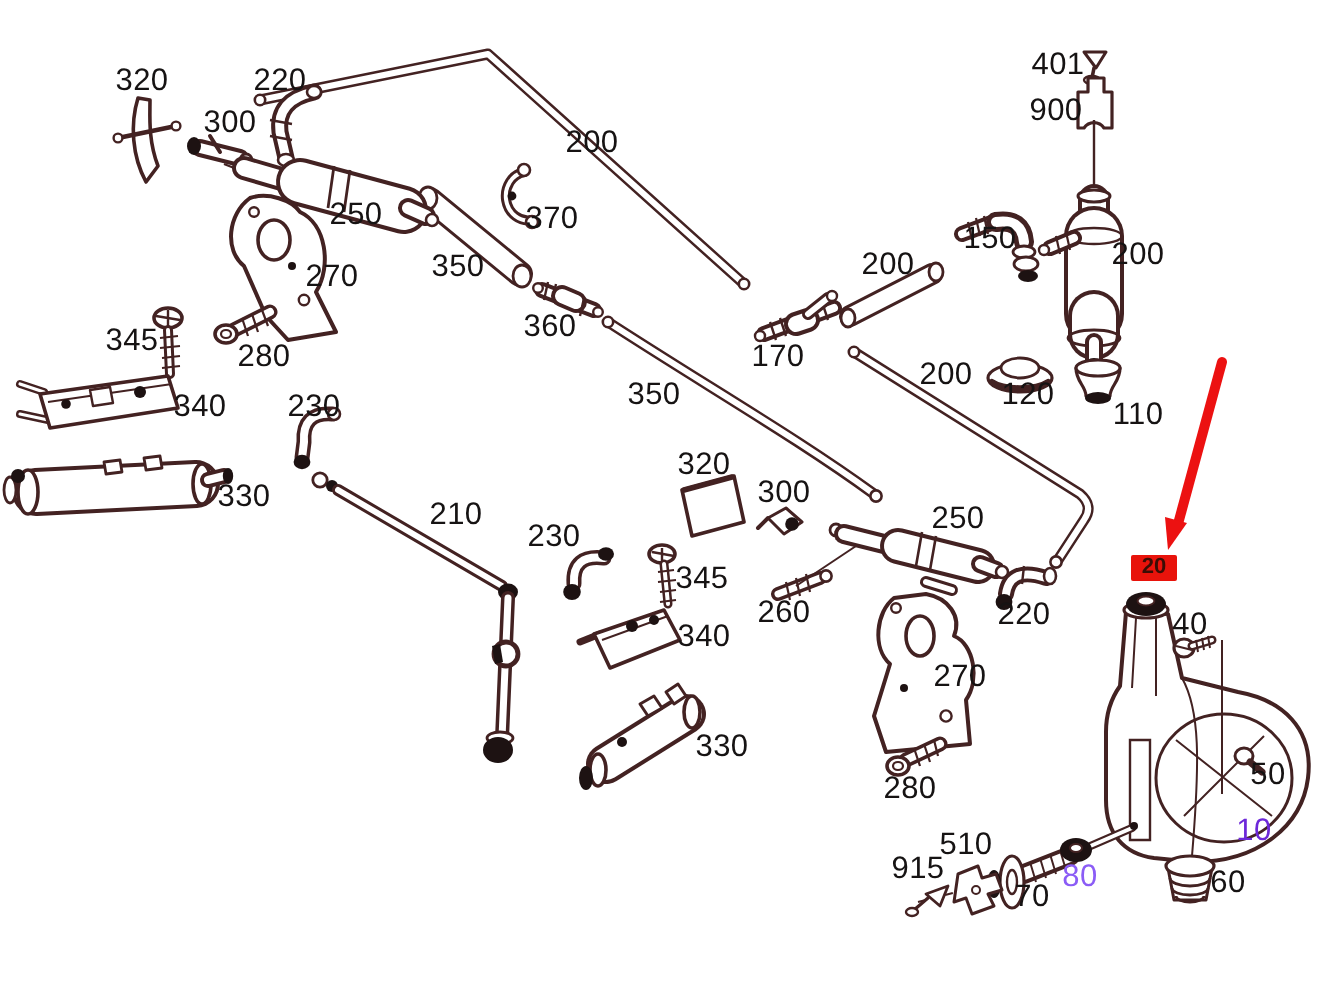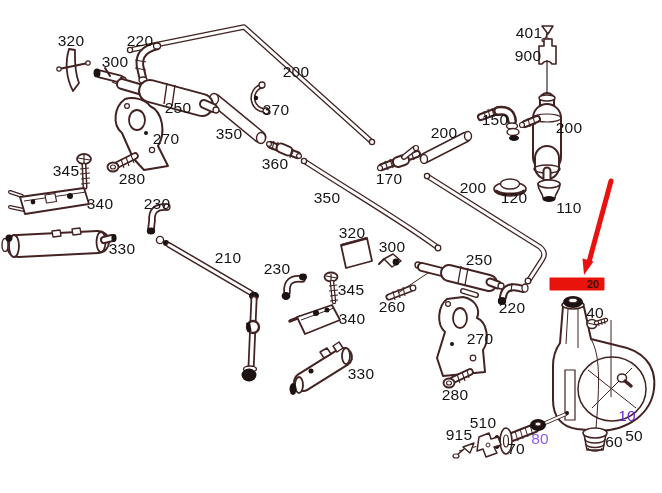--- a/index.html
+++ b/index.html
@@ -15,21 +15,21 @@
   .d { fill:var(--dk); stroke:none; }
   .thin { fill:none; stroke:var(--ln); }
   .part-label {
     position:absolute; transform:translate(-50%,-50%);
     font-size:15.5px; color:#161313; letter-spacing:0.2px; white-space:nowrap;
   }
   #highlight-box {
     position:absolute; transform:translate(-50%,-50%);
     width:23px; height:13px; border-radius:1px;
     display:flex; align-items:center; justify-content:center;
-    font-size:11px; font-weight:bold; line-height:1;padding-left:32px;
+    font-size:11px; font-weight:bold; line-height:1;
   }
 </style>
 </head>
 <body>
 
 <div id="stage">
 
 <svg width="662" height="493" viewBox="0 0 662 493">
 
   <g>
@@ -447,21 +447,21 @@
       <span class="part-label" style="left: 352px; top: 233px; color: rgb(22, 19, 19);">320</span>
       <span class="part-label" style="left: 392px; top: 247px; color: rgb(22, 19, 19);">300</span>
       <span class="part-label" style="left: 479px; top: 260px; color: rgb(22, 19, 19);">250</span>
       <span class="part-label" style="left: 351px; top: 290px; color: rgb(22, 19, 19);">345</span>
       <span class="part-label" style="left: 392px; top: 307px; color: rgb(22, 19, 19);">260</span>
       <span class="part-label" style="left: 512px; top: 308px; color: rgb(22, 19, 19);">220</span>
       <span class="part-label" style="left: 352px; top: 319px; color: rgb(22, 19, 19);">340</span>
       <span class="part-label" style="left: 595px; top: 313px; color: rgb(22, 19, 19);">40</span>
       <span class="part-label" style="left: 361px; top: 374px; color: rgb(22, 19, 19);">330</span>
       <span class="part-label" style="left: 480px; top: 339px; color: rgb(22, 19, 19);">270</span>
-      <span class="part-label" style="left: 634px; top: 388px; color: rgb(22, 19, 19); margin-top: 48px;">50</span>
+      <span class="part-label" style="left: 634px; top: 388px; color: rgb(22, 19, 19);">50</span>
       <span class="part-label" style="left: 455px; top: 395px; color: rgb(22, 19, 19);">280</span>
       <span class="part-label" style="left: 627px; top: 416px; color: #6d28d9;">10</span>
       <span class="part-label" style="left: 459px; top: 422px; color: rgb(22, 19, 19); margin-top: 13px;">915</span>
       <span class="part-label" style="left: 483px; top: 423px; color: rgb(22, 19, 19);">510</span>
       <span class="part-label" style="left: 516px; top: 449px; color: rgb(22, 19, 19);">70</span>
       <span class="part-label" style="left: 540px; top: 439px; color: #8b5cf6;">80</span>
       <span class="part-label" style="left: 614px; top: 442px; color: rgb(22, 19, 19);">60</span>
     </div>
 
   <div id="highlight-box" style="left: 577px; top: 284px; background: rgb(232, 19, 11); color: rgb(59, 13, 5);">20</div>

